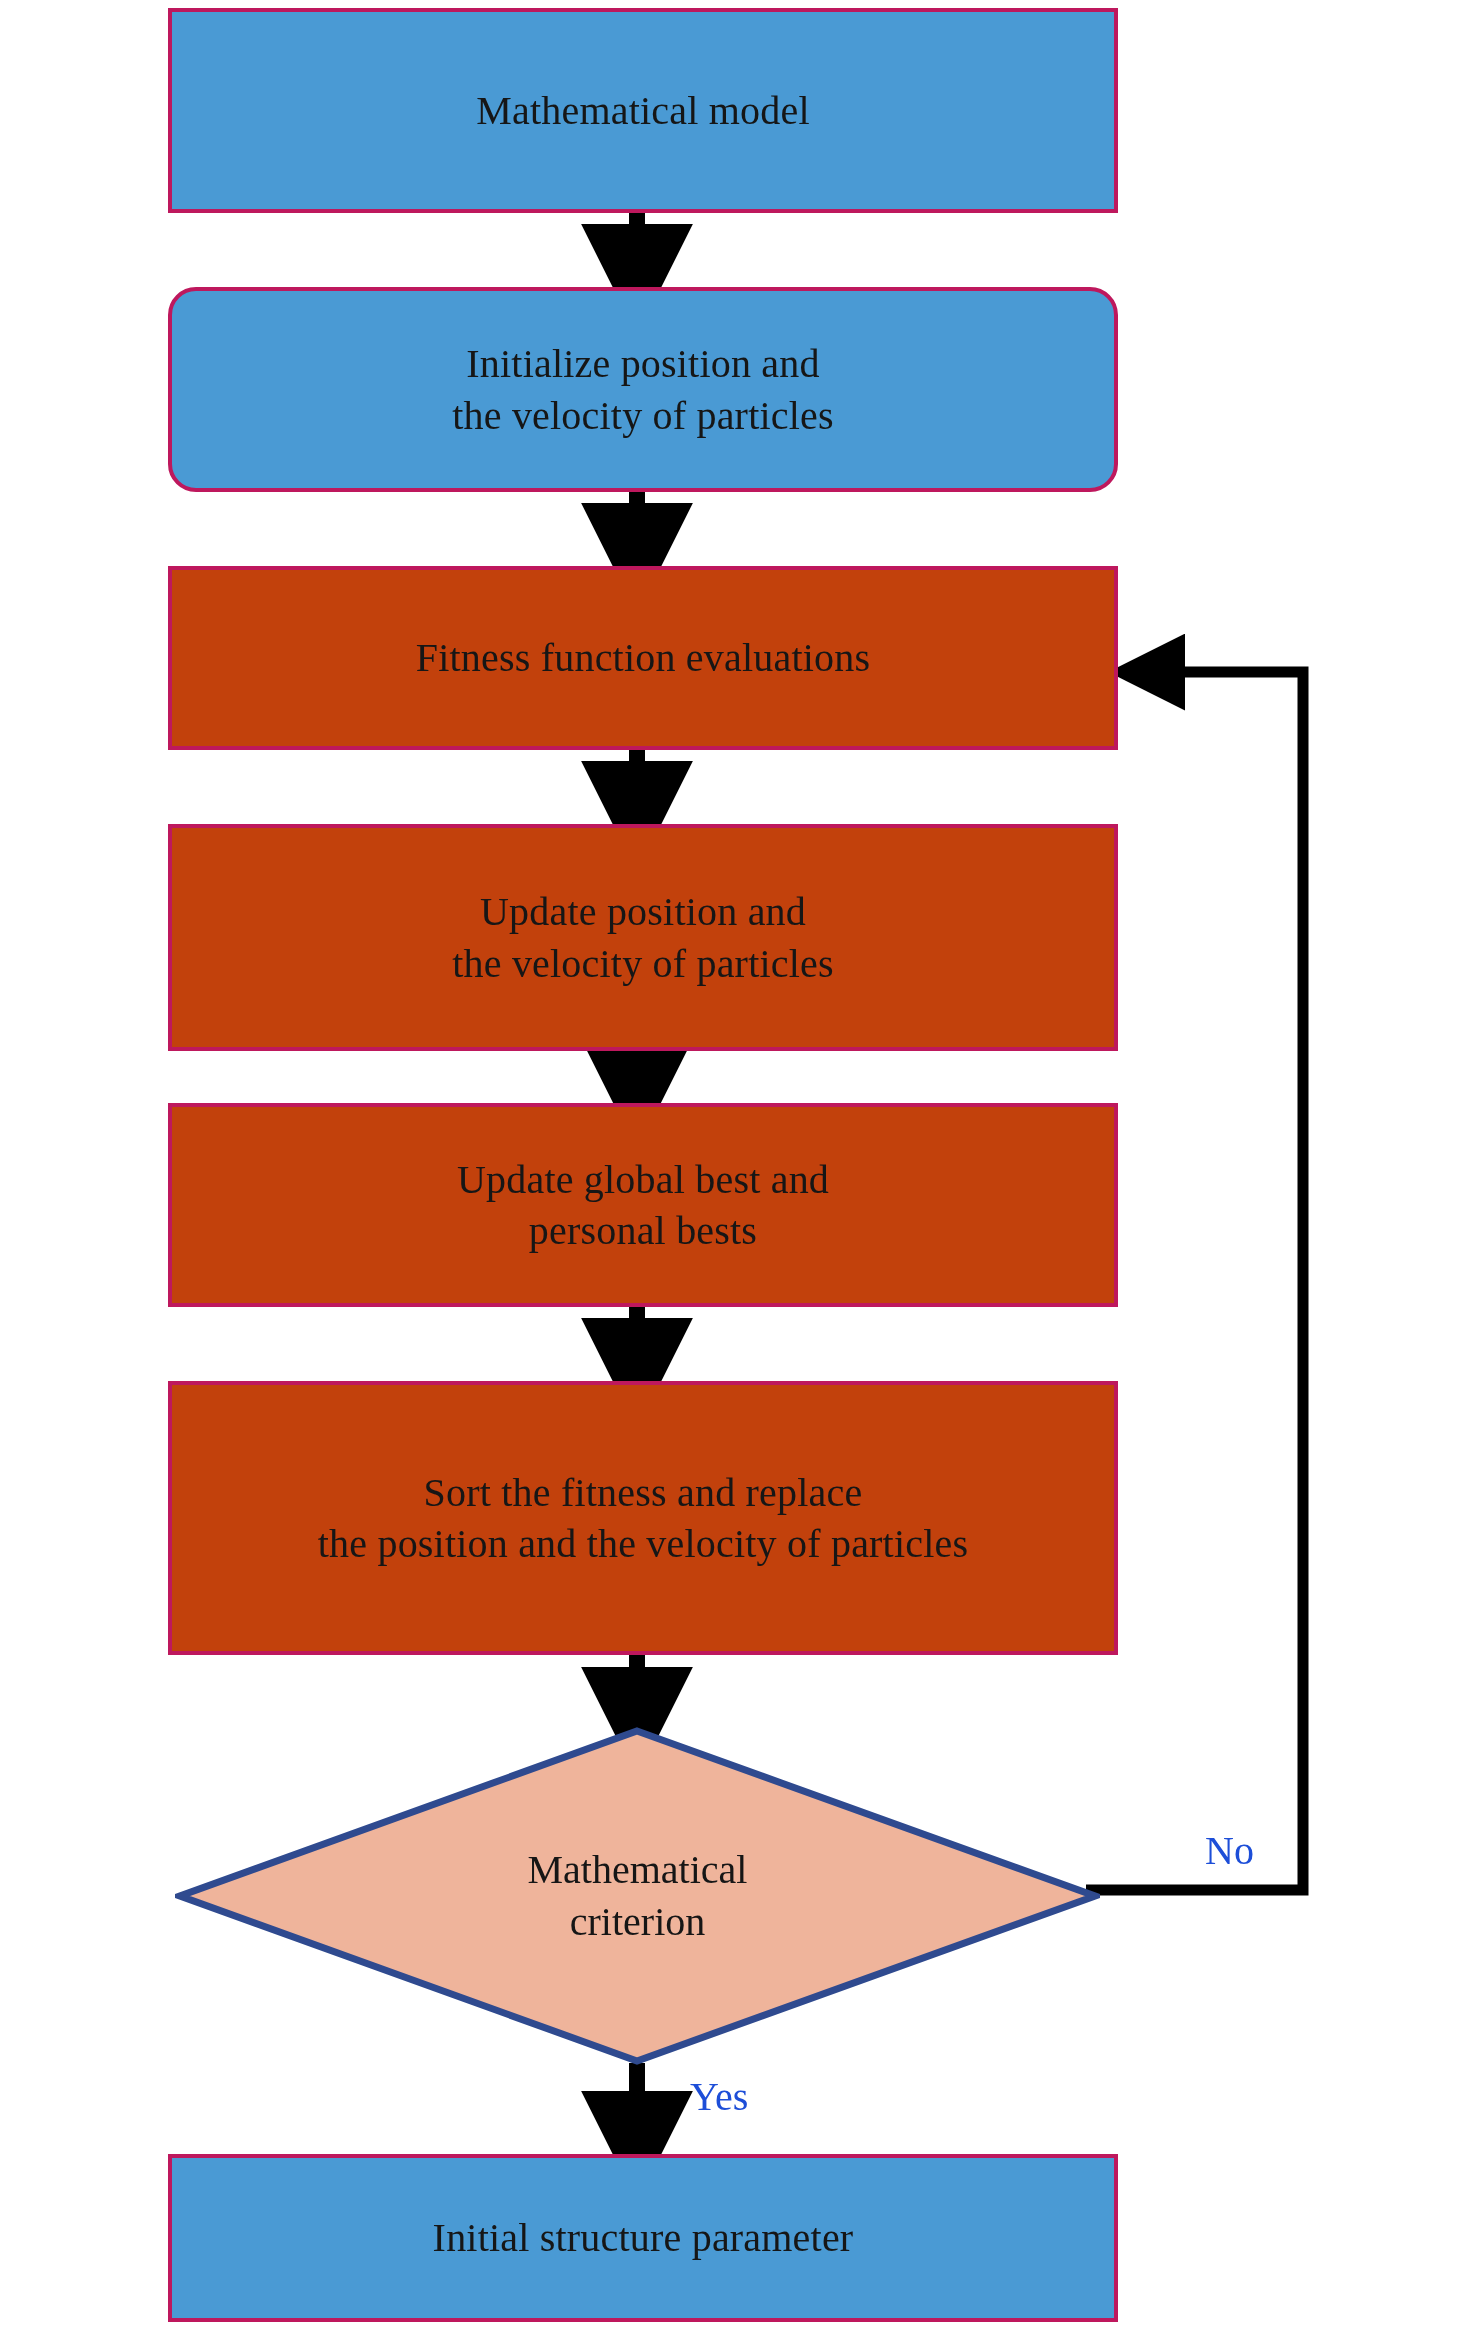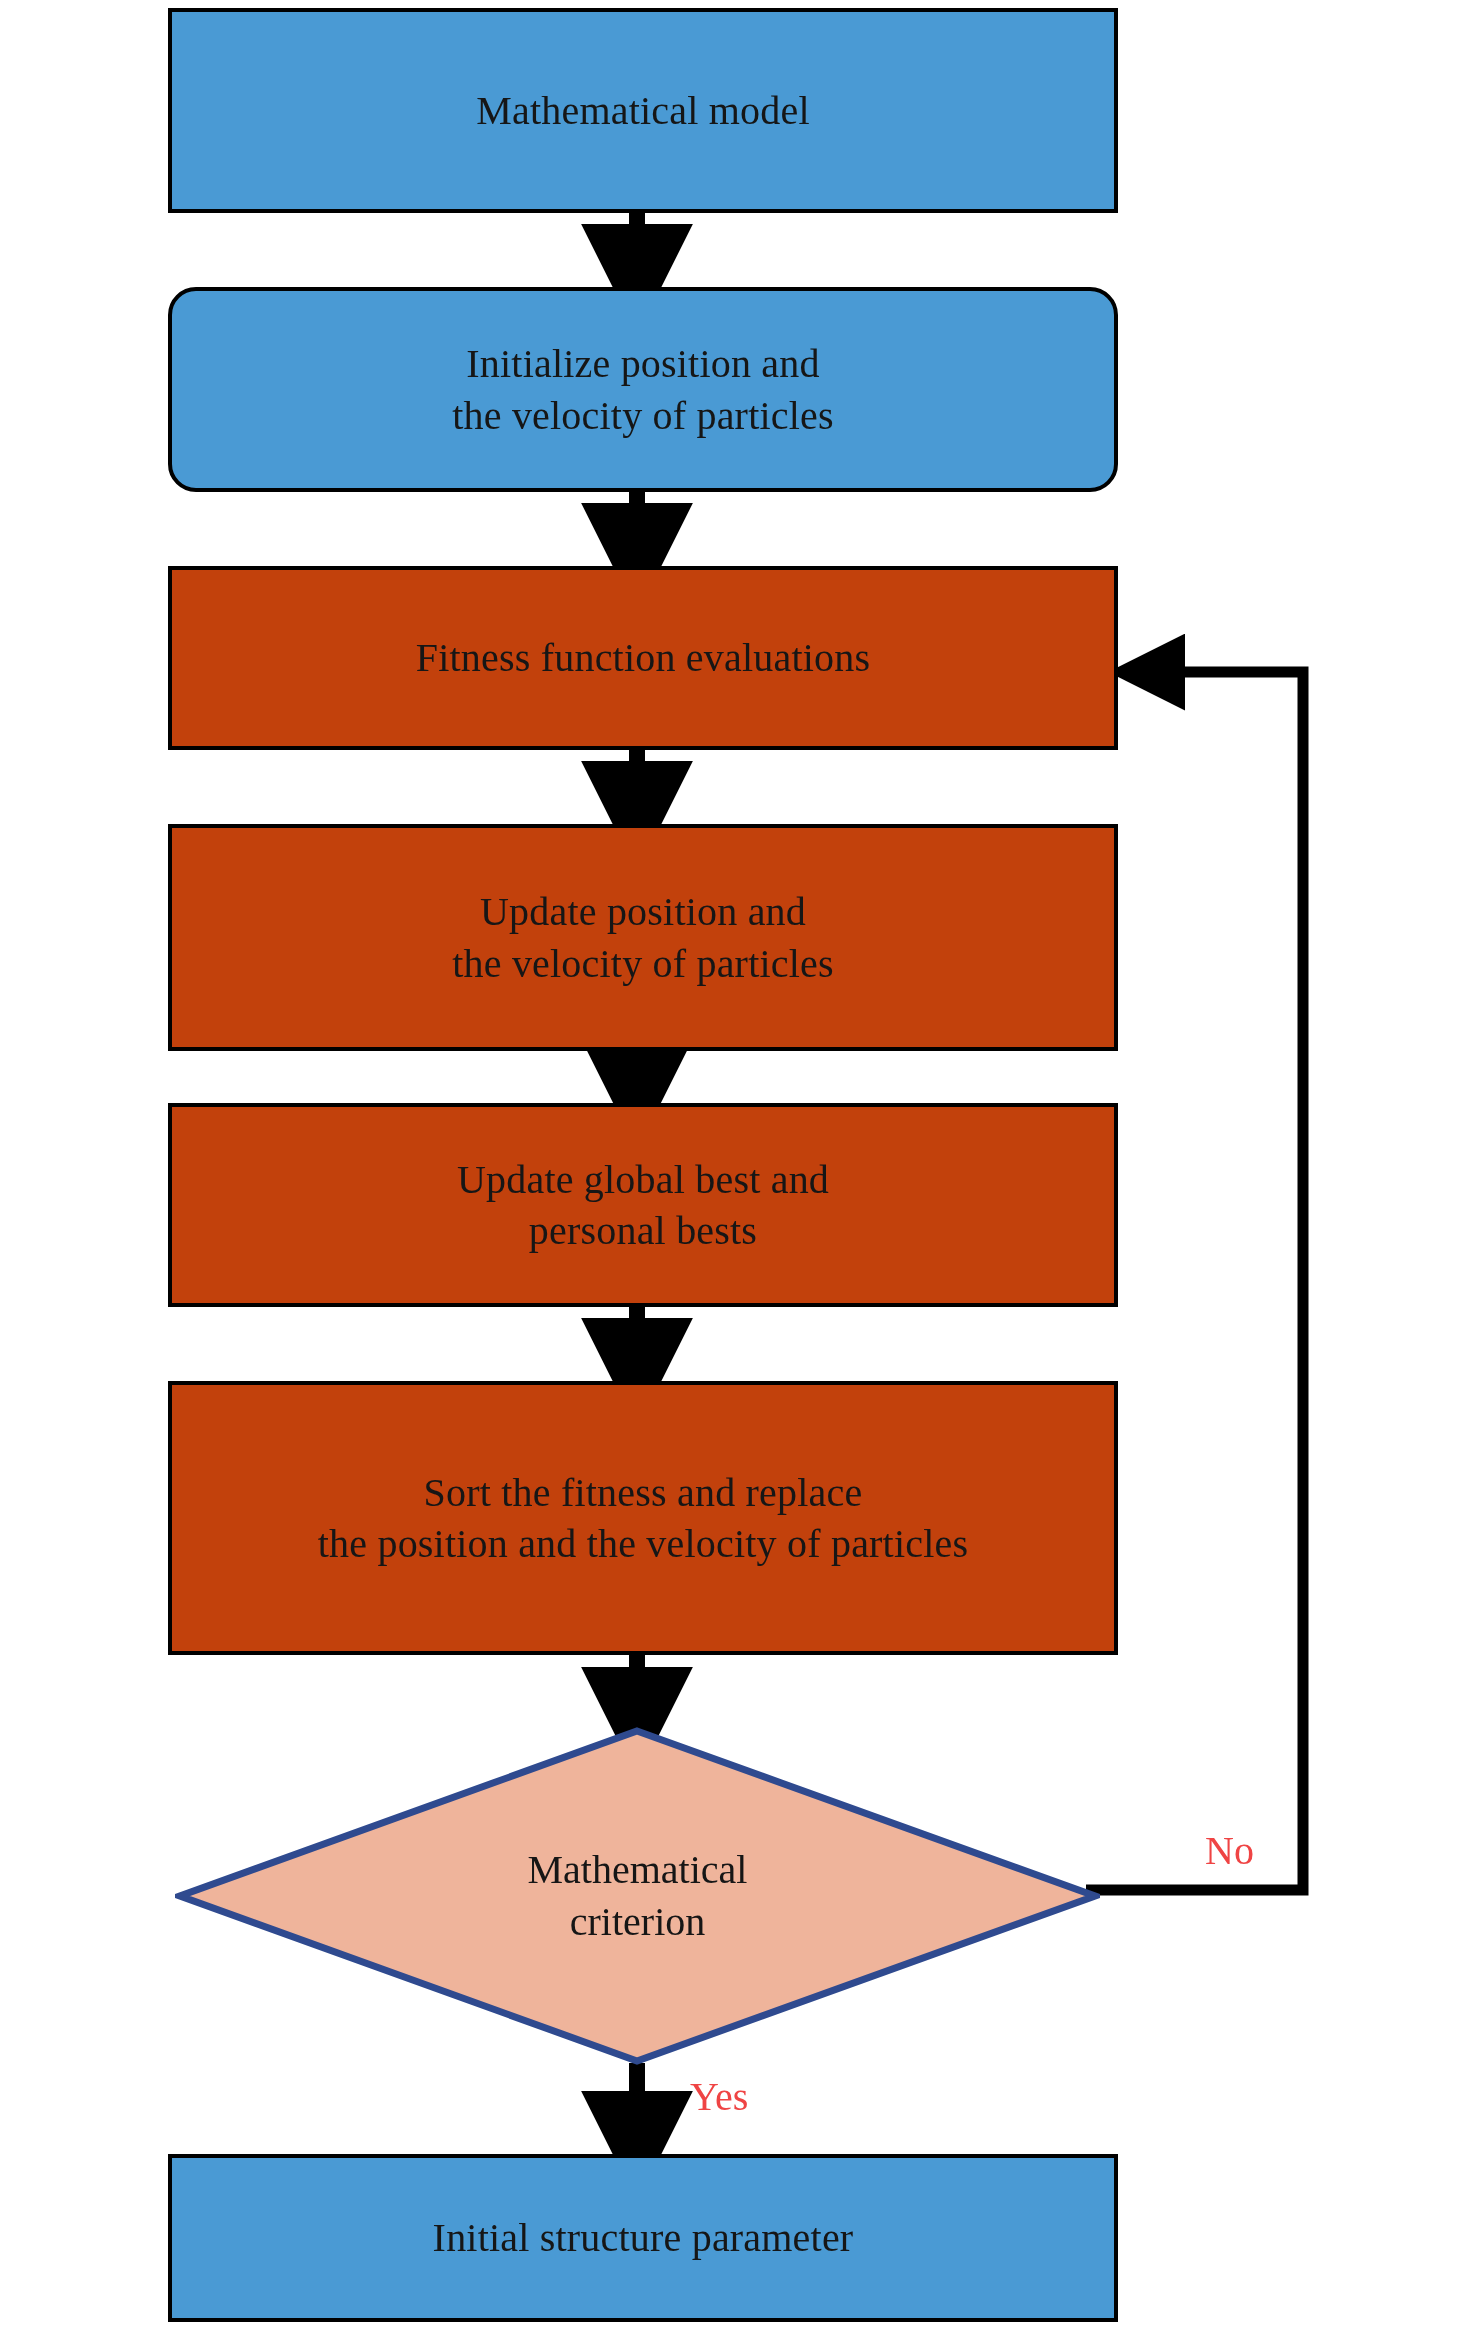--- a/index.html
+++ b/index.html
@@ -26,21 +26,21 @@
     box-sizing: border-box;
     display: flex;
     align-items: center;
     justify-content: center;
     text-align: center;
     color: #161616;
     line-height: 1.28;
     letter-spacing: 0.2px;
   }
   .box {
-    border: 4px solid #000000;
+    border: 4px solid #be185d;
   }
   .box-dark { background: #4a9ad4; }
   .box-light { background: #c2410c; }
 
   .box-label {
     font-size: 40px;
     white-space: pre-line;
     padding: 0 10px;
   }
 
@@ -63,21 +63,21 @@
     font-size: 40px;
     color: #161616;
     line-height: 1.3;
     white-space: pre-line;
     pointer-events: none;
   }
 
   .edge-label {
     position: absolute;
     font-size: 40px;
-    color: #ef4444;
+    color: #1d4ed8;
   }
   svg.links {
     position: absolute;
     left: 0;
     top: 0;
     width: 1476px;
     height: 2329px;
     overflow: visible;
   }
 </style>

